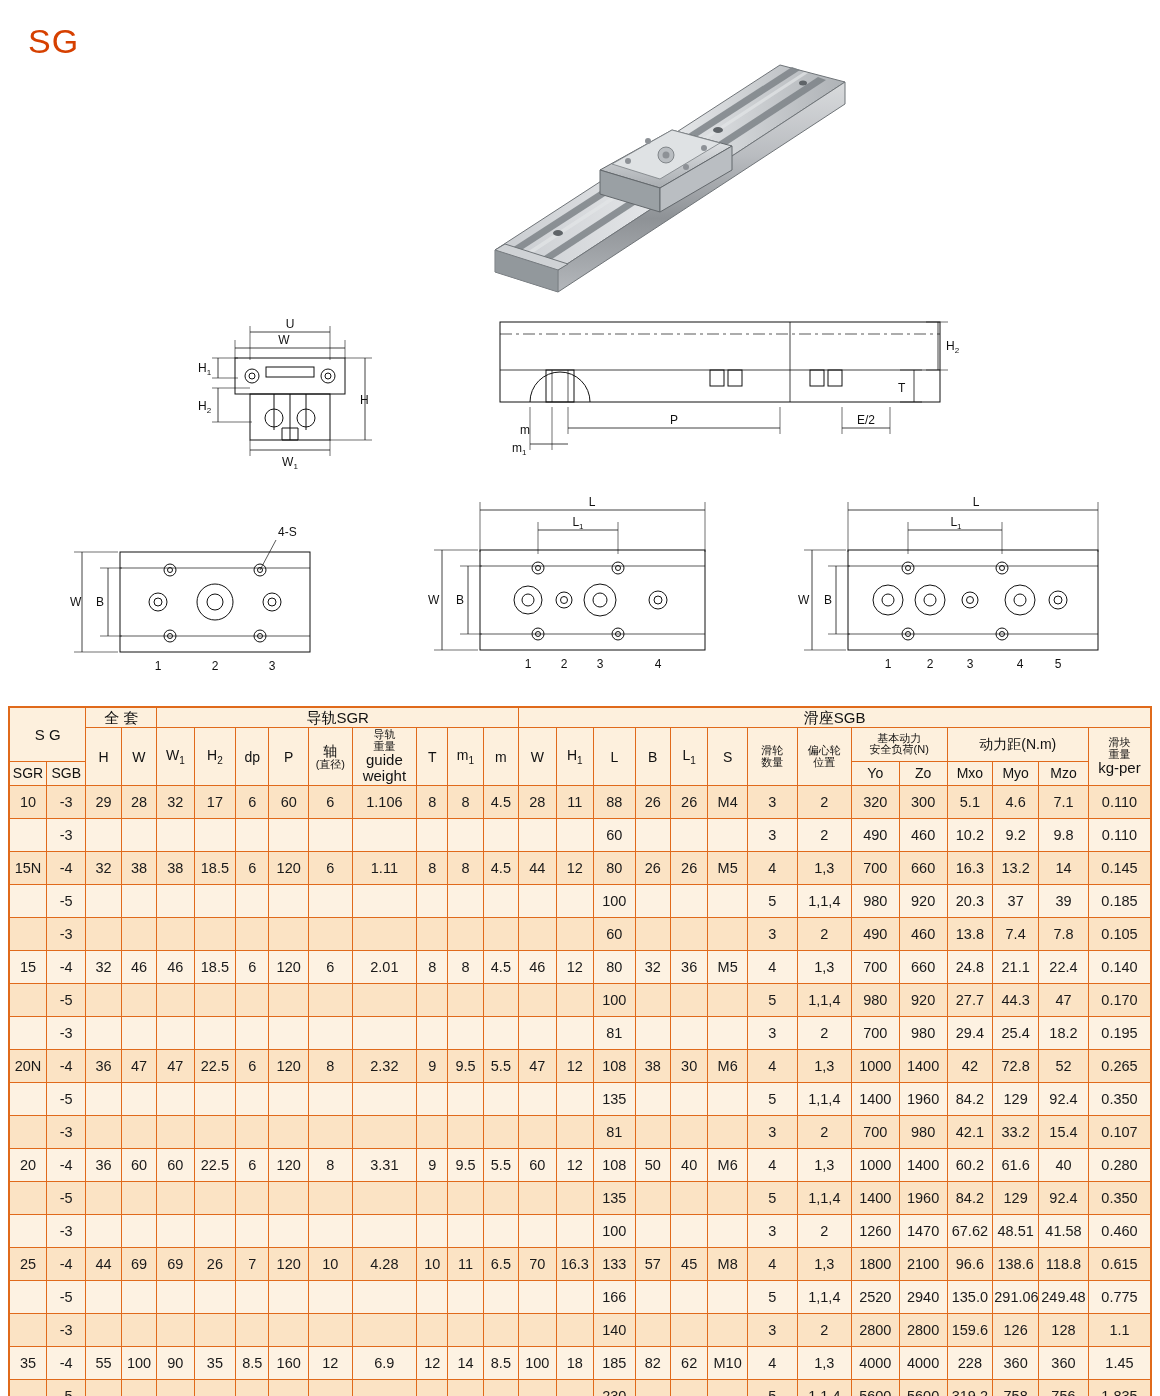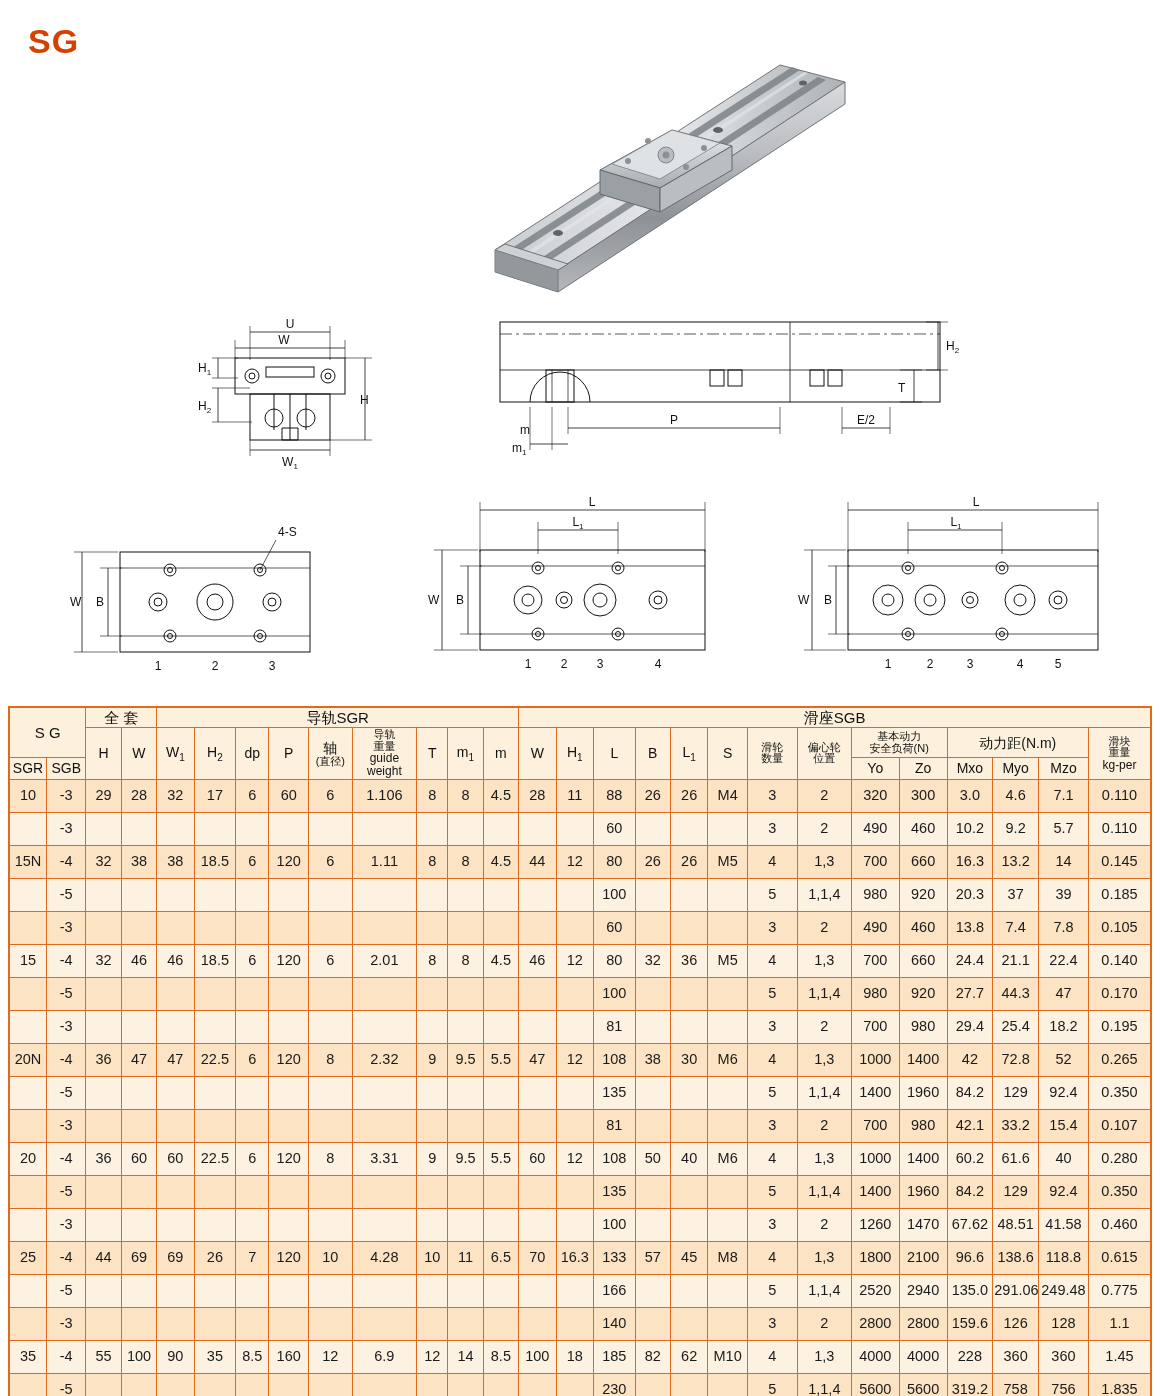--- a/index.html
+++ b/index.html
@@ -6,21 +6,21 @@
   body{
     width:1160px;height:1396px;
     background:#ffffff;
     font-family:"Liberation Sans", sans-serif;
     color:#1a1a1a;
     position:relative;
     overflow:hidden;
   }
   .title{
     position:absolute;left:28px;top:22px;
-    font-size:34px;font-weight:bold;color:#d64000;
+    font-size:34px;font-weight:normal;color:#d64000;
     letter-spacing:1px;
   }
   
   .photo{
     position:absolute;left:300px;top:20px;width:560px;height:270px;
   }
   .photo svg{display:block;}
   
   .draw{position:absolute;}
   .draw svg{display:block;}
@@ -51,21 +51,21 @@
   }
   table.spec tbody td{
     background:#fbe3c4;
     height:30px;
     font-size:14.5px;
   }
   table.spec tbody tr.alt td{
     background:#fdf2e2;
   }
   .small{font-size:11px;line-height:1.05;display:block;}
-  .tiny{font-size:12px;line-height:1.05;display:block;}
+  .tiny{font-size:15px;line-height:1.05;display:block;}
   .sub{font-size:10px;vertical-align:sub;}
   .outer{border:2px solid #e06a1b;}
 </style>
 </head>
 <body>
 
 <div class="title">SG</div>
 
 <div class="photo">
 <svg width="560" height="280" viewBox="0 0 560 280">
@@ -433,21 +433,21 @@
           <td>28</td>
           <td>11</td>
           <td>88</td>
           <td>26</td>
           <td>26</td>
           <td>M4</td>
           <td>3</td>
           <td>2</td>
           <td>320</td>
           <td>300</td>
-          <td>3.0</td>
+          <td>5.1</td>
           <td>4.6</td>
           <td>7.1</td>
           <td>0.110</td>
         </tr>
         <tr class="alt">
           <td></td>
           <td>-3</td>
           <td></td>
           <td></td>
           <td></td>
@@ -464,21 +464,21 @@
           <td>60</td>
           <td></td>
           <td></td>
           <td></td>
           <td>3</td>
           <td>2</td>
           <td>490</td>
           <td>460</td>
           <td>10.2</td>
           <td>9.2</td>
-          <td>5.7</td>
+          <td>9.8</td>
           <td>0.110</td>
         </tr>
         <tr>
           <td>15N</td>
           <td>-4</td>
           <td>32</td>
           <td>38</td>
           <td>38</td>
           <td>18.5</td>
           <td>6</td>
@@ -578,21 +578,21 @@
           <td>46</td>
           <td>12</td>
           <td>80</td>
           <td>32</td>
           <td>36</td>
           <td>M5</td>
           <td>4</td>
           <td>1,3</td>
           <td>700</td>
           <td>660</td>
-          <td>24.4</td>
+          <td>24.8</td>
           <td>21.1</td>
           <td>22.4</td>
           <td>0.140</td>
         </tr>
         <tr>
           <td></td>
           <td>-5</td>
           <td></td>
           <td></td>
           <td></td>

